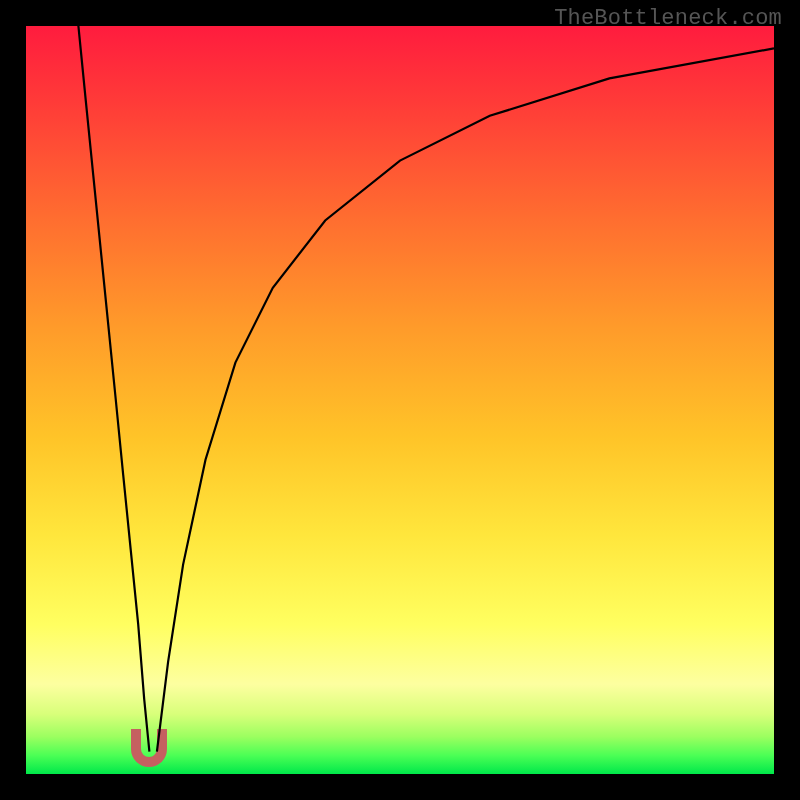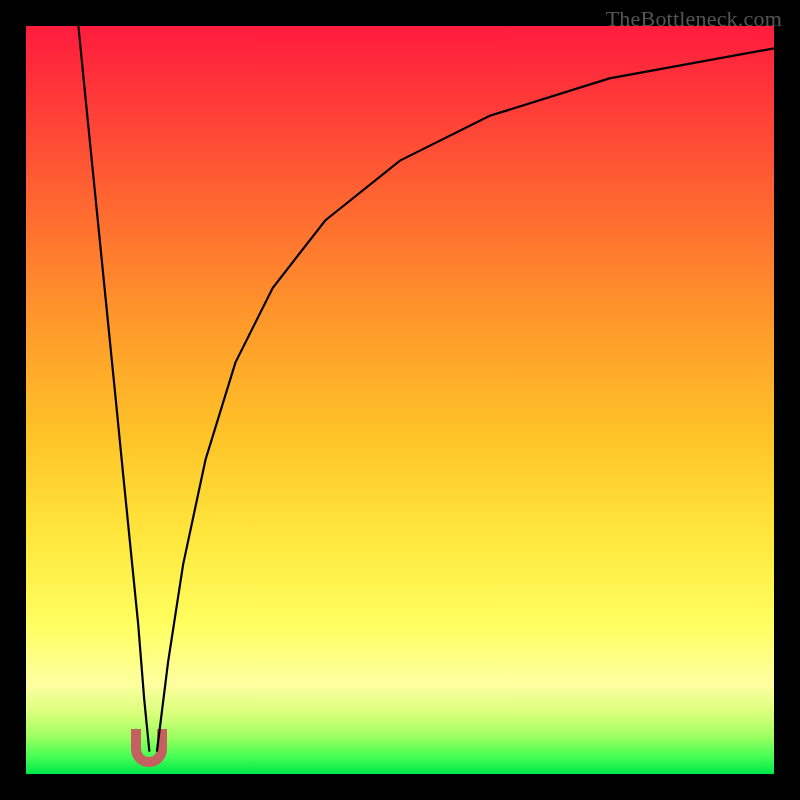--- a/index.html
+++ b/index.html
@@ -7,21 +7,21 @@
   .frame {
     position: relative;
     width: 800px;
     height: 800px;
     background: #000;
   }
   .watermark {
     position: absolute;
     top: 6px;
     right: 18px;
-    font-family: Liberation Serif, serif;
+    font-family: Liberation Mono, monospace;
     font-size: 22px;
     color: #555;
     letter-spacing: 0.2px;
     z-index: 10;
   }
   .plot {
     position: absolute;
     left: 26px;
     top: 26px;
     width: 748px;

